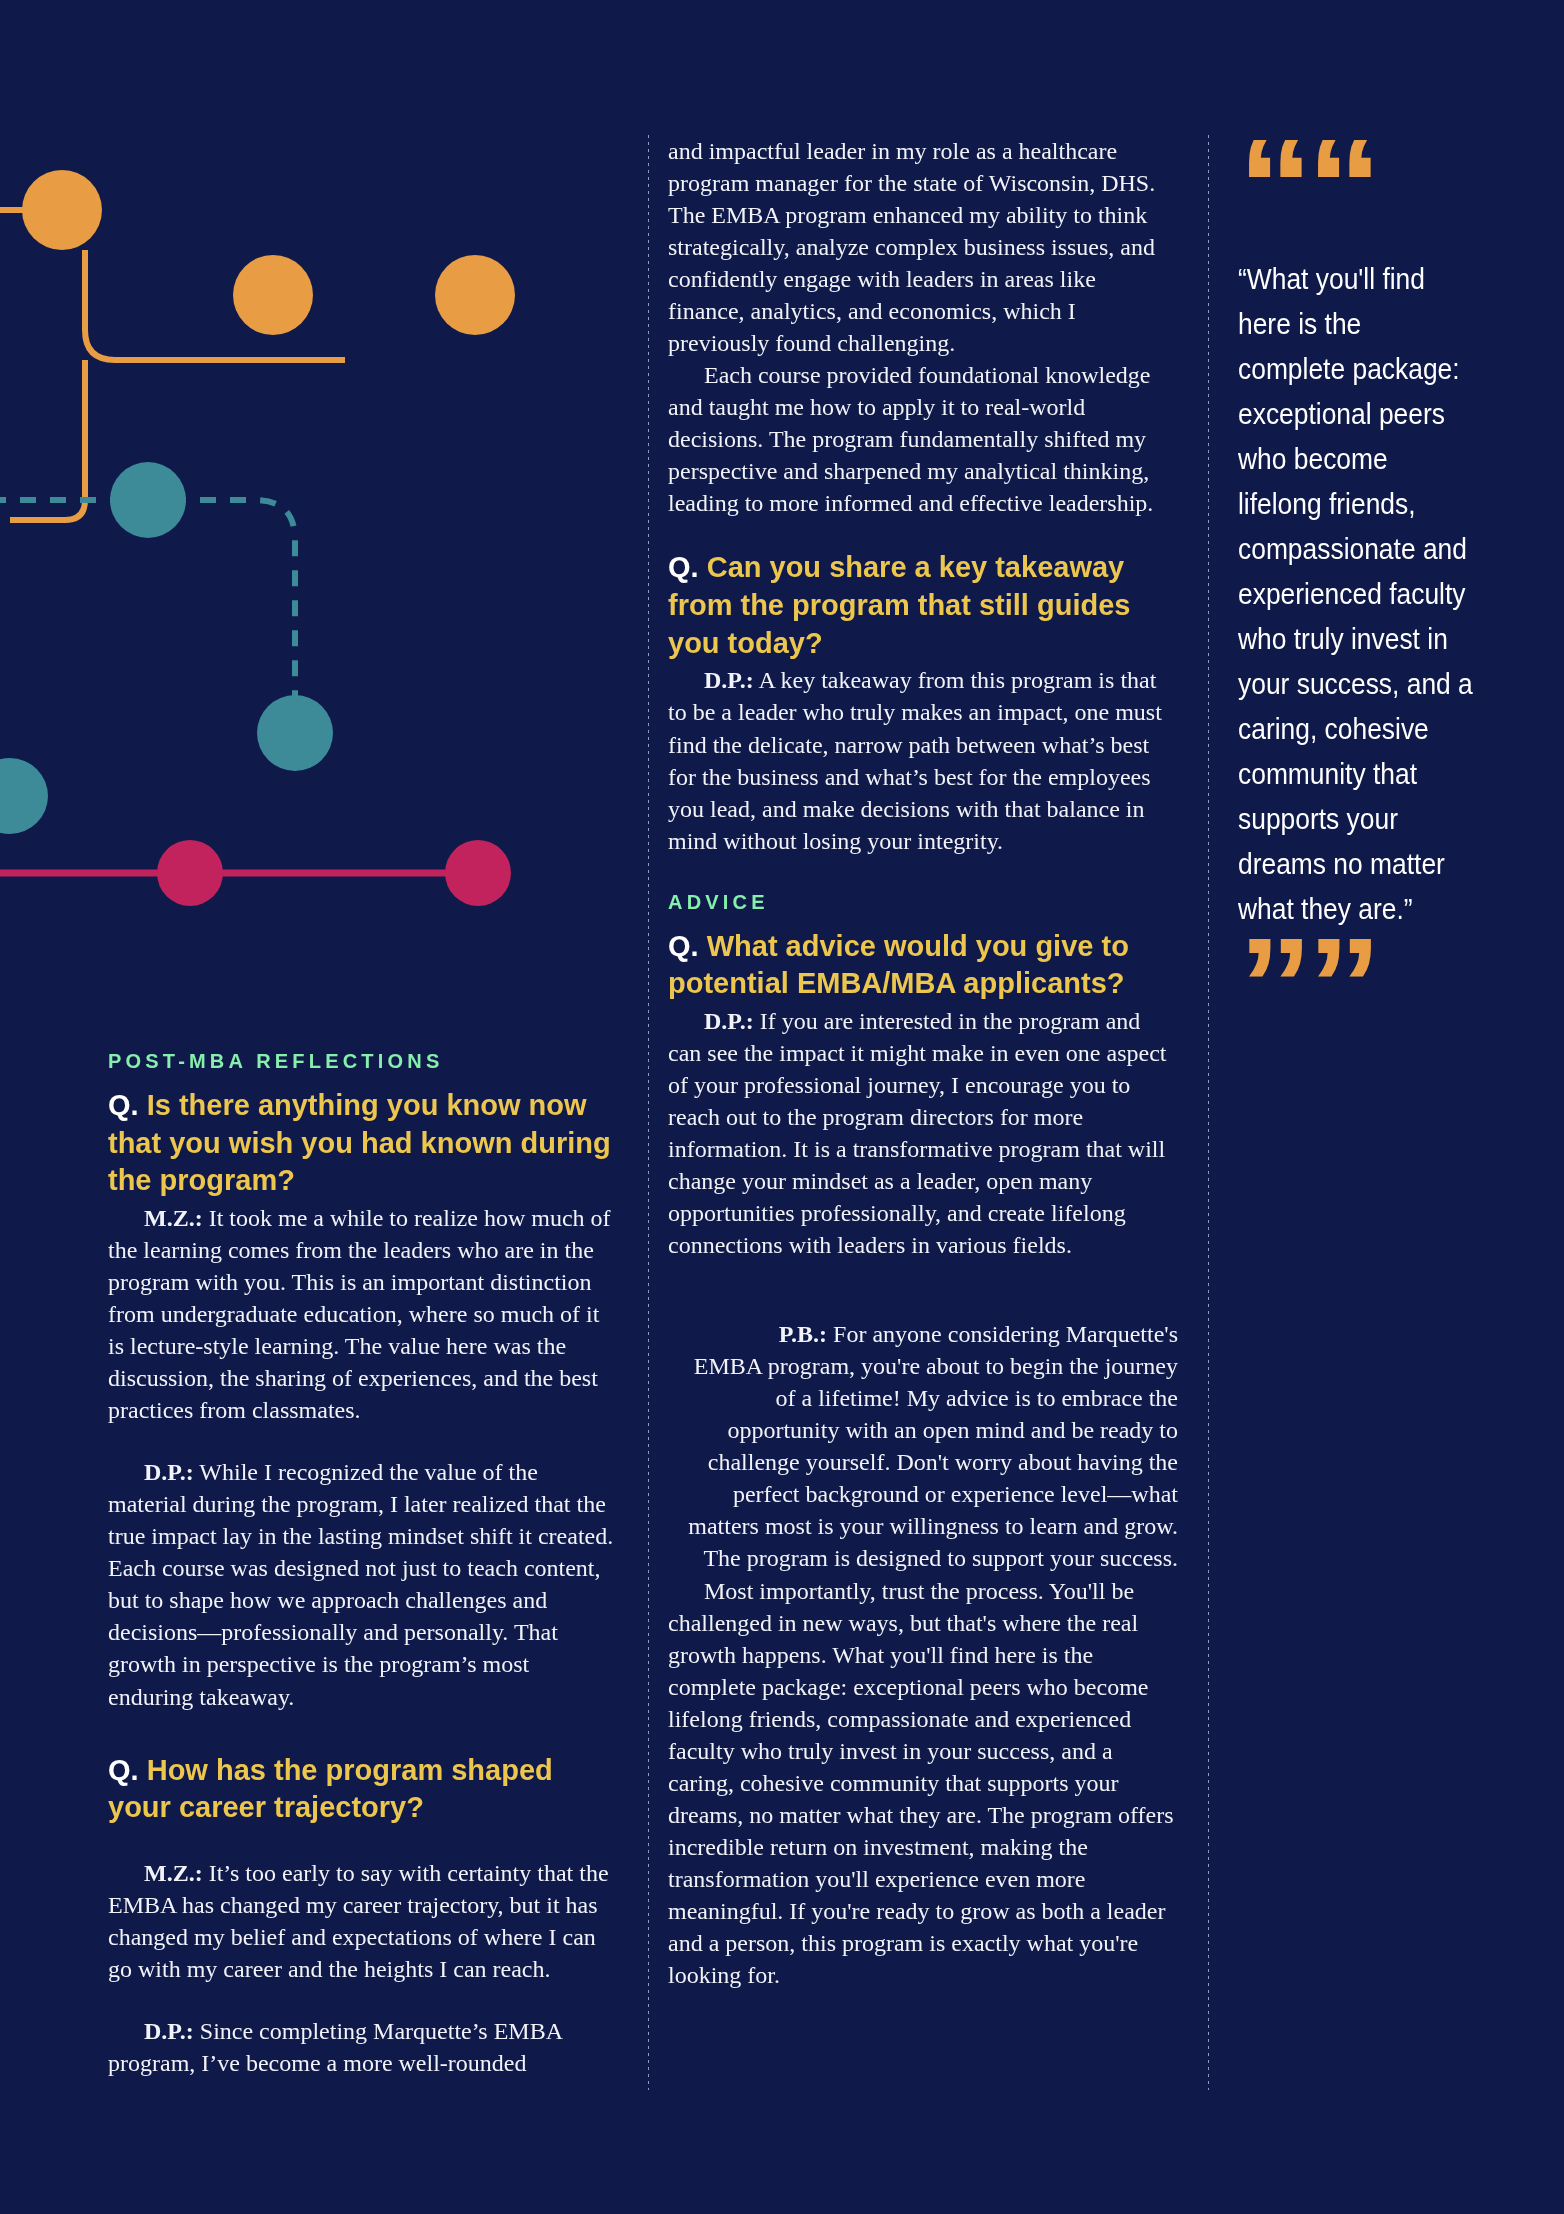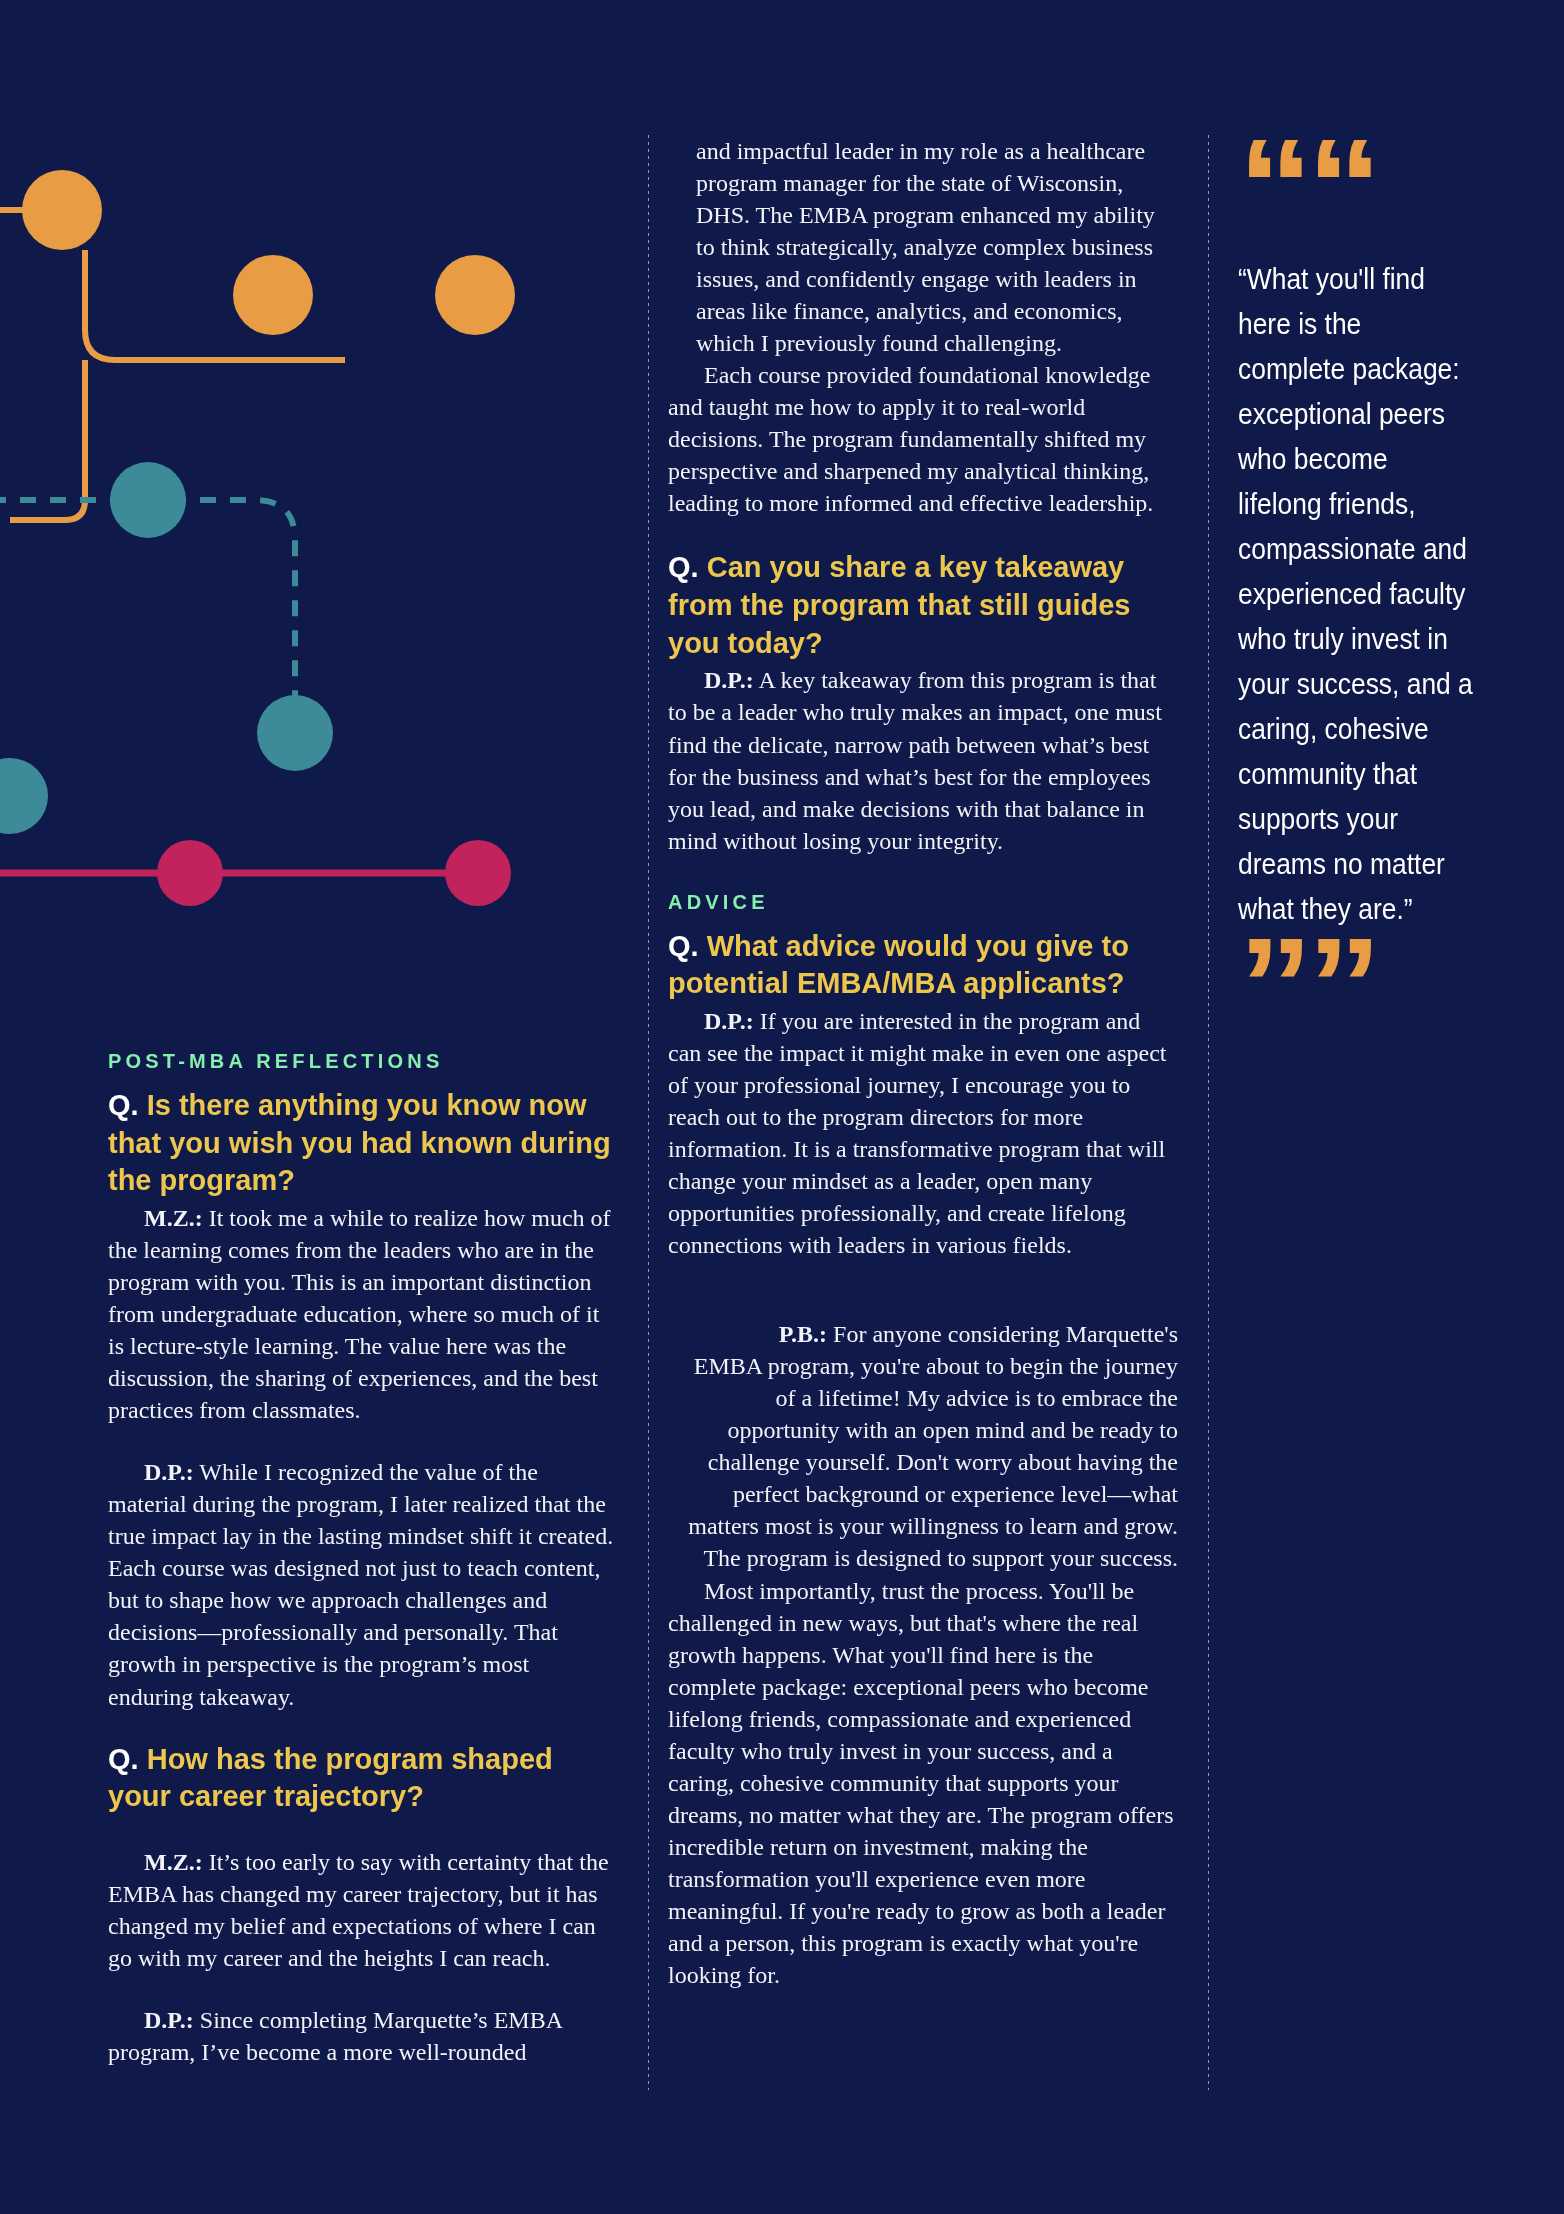--- a/index.html
+++ b/index.html
@@ -61,21 +61,21 @@
   }
   .question .qmark { color:#ffffff; }
 
   .para {
     font-size:24px;
     line-height:1.335;
     color:#f2f3f8;
     text-indent:36px;
     margin-bottom:0;
   }
-  .para.noindent { text-indent:0;margin-left:28px; }
+  .para.noindent { text-indent:0; }
   .para.gap { margin-top:30px; }
   .para .who { font-weight:bold; }
 
   
   .quote-col {
     position:absolute;
     left:1238px; top:140px;
     width:236px;
   }
   .quote-mark {
@@ -154,21 +154,21 @@
     <p class="para">
       <span class="who">M.Z.:</span>
       <span>It took me a while to realize how much of the learning comes from the leaders who are in the program with you. This is an important distinction from undergraduate education, where so much of it is lecture-style learning. The value here was the discussion, the sharing of experiences, and the best practices from classmates.</span>
     </p>
 
     <p class="para gap">
       <span class="who">D.P.:</span>
       <span>While I recognized the value of the material during the program, I later realized that the true impact lay in the lasting mindset shift it created. Each course was designed not just to teach content, but to shape how we approach challenges and decisions—professionally and personally. That growth in perspective is the program’s most enduring takeaway.</span>
     </p>
 
-    <div class="question" style="margin-top:28px;">
+    <div class="question" style="margin-top:39px;">
       <span class="qmark">Q.</span>
       <span>How has the program shaped your career trajectory?</span>
     </div>
 
     <p class="para gap">
       <span class="who">M.Z.:</span>
       <span>It’s too early to say with certainty that the EMBA has changed my career trajectory, but it has changed my belief and expectations of where I can go with my career and the heights I can reach.</span>
     </p>
 
     <p class="para gap">

